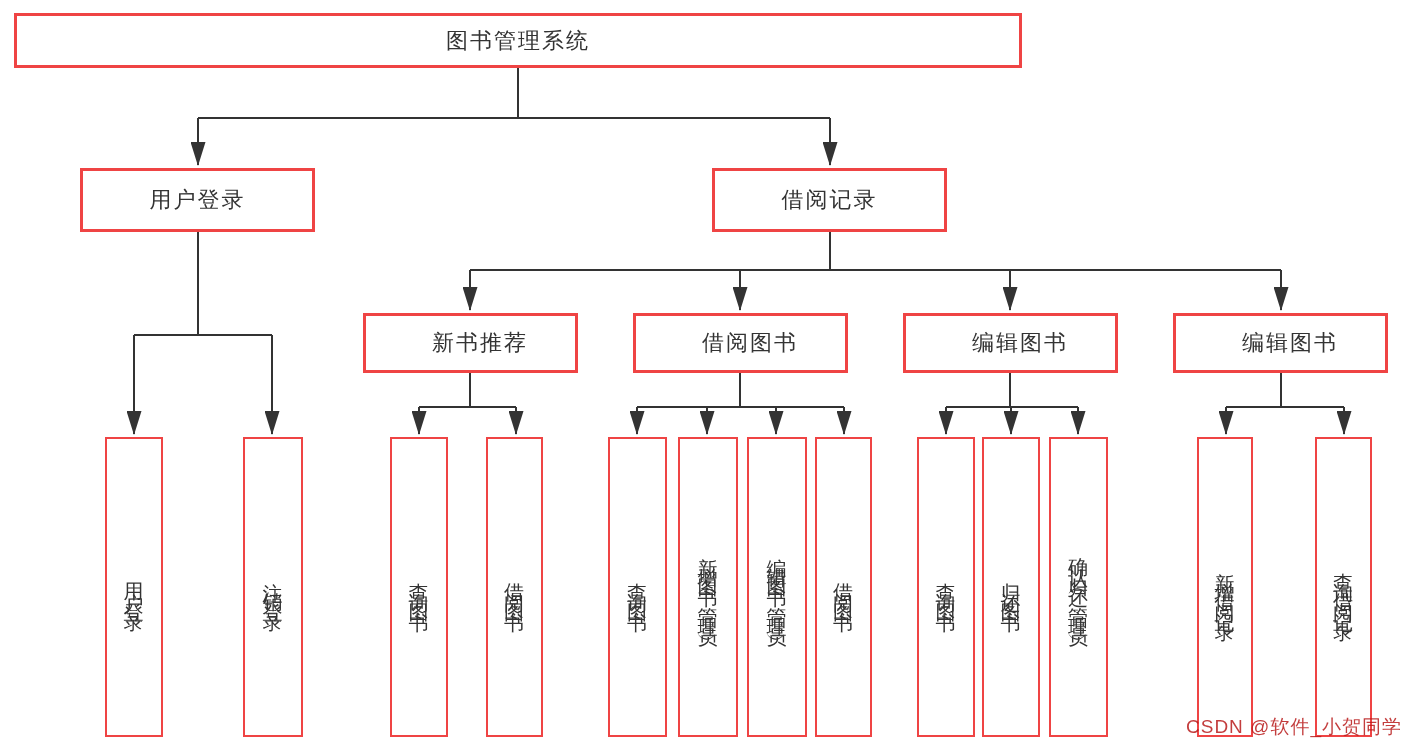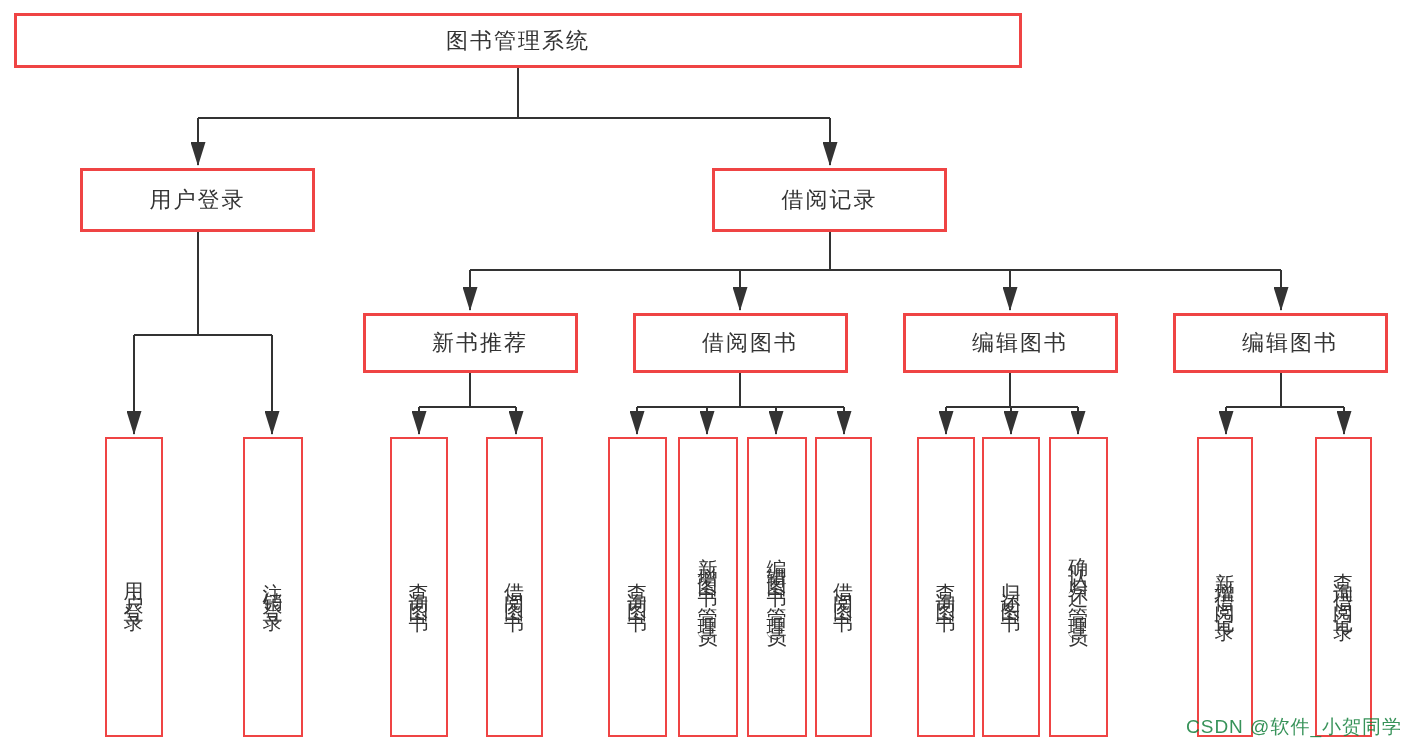--- a/index.html
+++ b/index.html
@@ -49,21 +49,21 @@
     letter-spacing: 10px;
     color: #333333;
     white-space: nowrap;
   }
   .watermark {
     position: absolute;
     left: 1186px;
     top: 714px;
     font-size: 19px;
     letter-spacing: 1px;
-    color: #15803d;
+    color: #b91c1c;
     opacity: 0.85;
     z-index: 10;
     white-space: nowrap;
   }
 </style>
 </head>
 <body>
 
 <div id="canvas">
 

